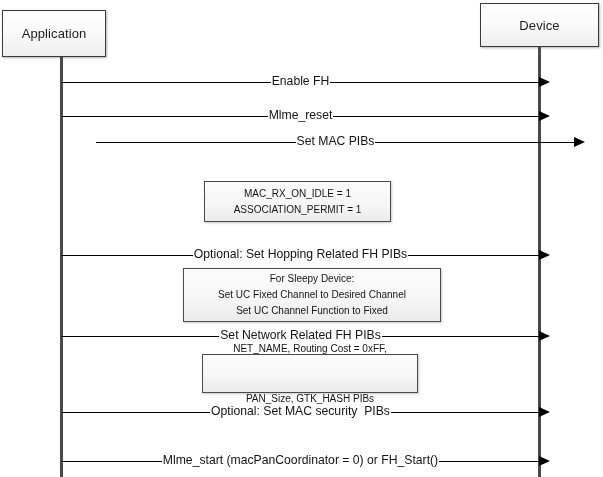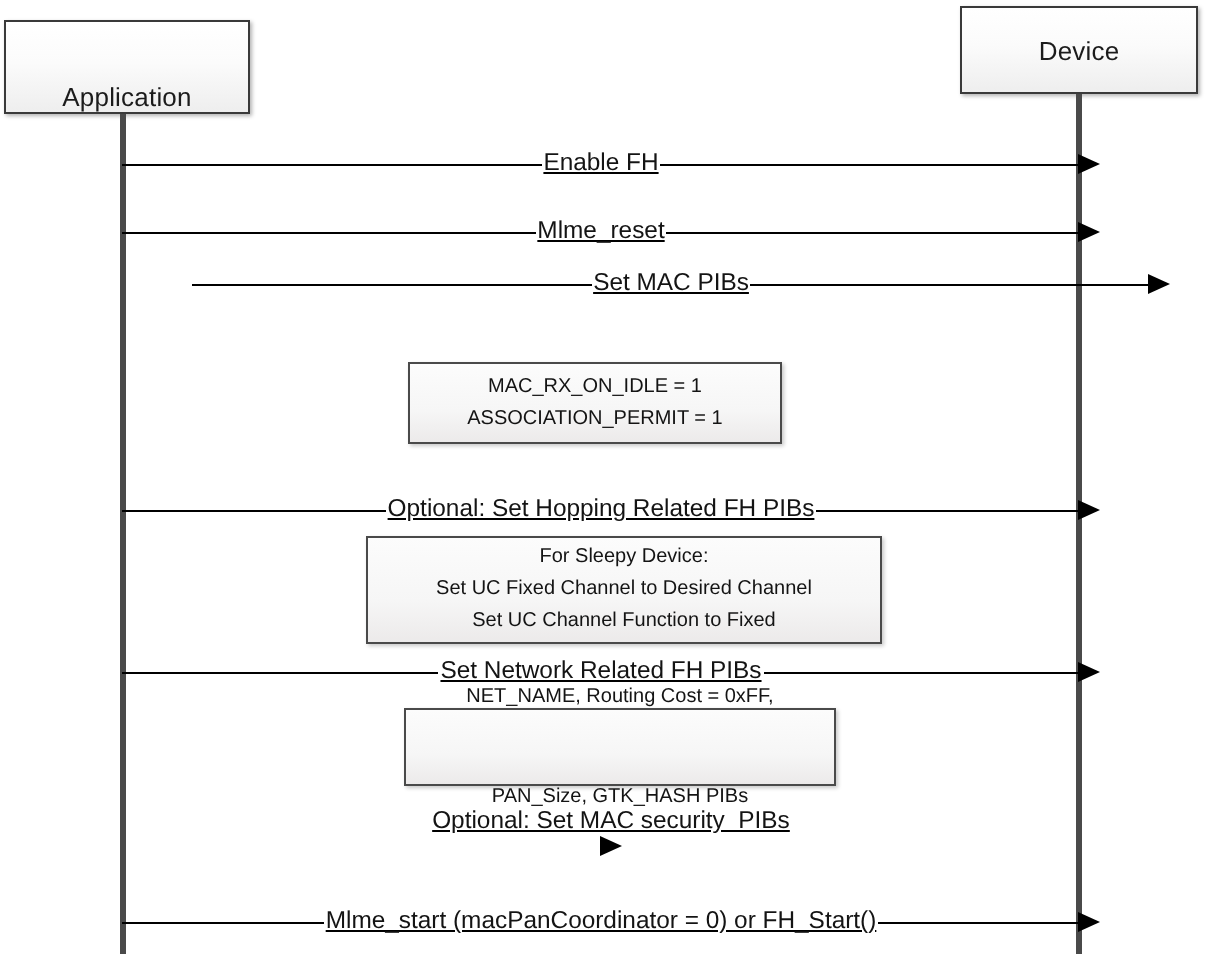--- a/index.html
+++ b/index.html
@@ -42,21 +42,20 @@
     background: #4a4a4a;
   }
 
   
   .message {
     position: absolute;
     height: 16px;
     display: flex;
     align-items: center;
     pointer-events: none;
-    text-decoration: underline;
   }
   .msg-seg {
     flex: 1 1 auto;
     height: 0;
     border-top: 1.6px solid #000000;
   }
   .msg-label {
     flex: 0 0 auto;
     font-size: 12.2px;
     color: #141414;
@@ -93,21 +92,21 @@
     white-space: nowrap;
     line-height: 16px;
   }
   .note-line.bold { font-weight: normal; }
 </style>
 </head>
 <body>
 
 <div id="canvas">
 
-  <div class="participant" style="left:2px; top:10px; width:123px; height:47px;align-items:flex-end;">
+  <div class="participant" style="left:2px; top:10px; width:104px; height:47px;">
     <span class="participant-label">Application</span>
   </div>
 
   <div class="participant" style="left:480px; top:3px; width:119px; height:44px;">
     <span class="participant-label">Device</span>
   </div>
 
   <div class="lifeline" style="left:60px; top:57px; height:420px;"></div>
   <div class="lifeline" style="left:538px; top:47px; height:430px;"></div>
 
@@ -139,21 +138,21 @@
     <span class="arrowhead"></span>
   </div>
 
   <div class="message" style="left:61px; top:328px; width:489px;">
     <span class="msg-seg"></span>
     <span class="msg-label">Set Network Related FH PIBs</span>
     <span class="msg-seg"></span>
     <span class="arrowhead"></span>
   </div>
 
-  <div class="message" style="left:61px; top:404px; width:489px;flex-direction:column;">
+  <div class="message" style="left:61px; top:404px; width:489px;">
     <span class="msg-seg"></span>
     <span class="msg-label">Optional: Set MAC security  PIBs</span>
     <span class="msg-seg"></span>
     <span class="arrowhead"></span>
   </div>
 
   <div class="message" style="left:61px; top:453px; width:489px;">
     <span class="msg-seg"></span>
     <span class="msg-label">Mlme_start (macPanCoordinator = 0) or FH_Start()</span>
     <span class="msg-seg"></span>

